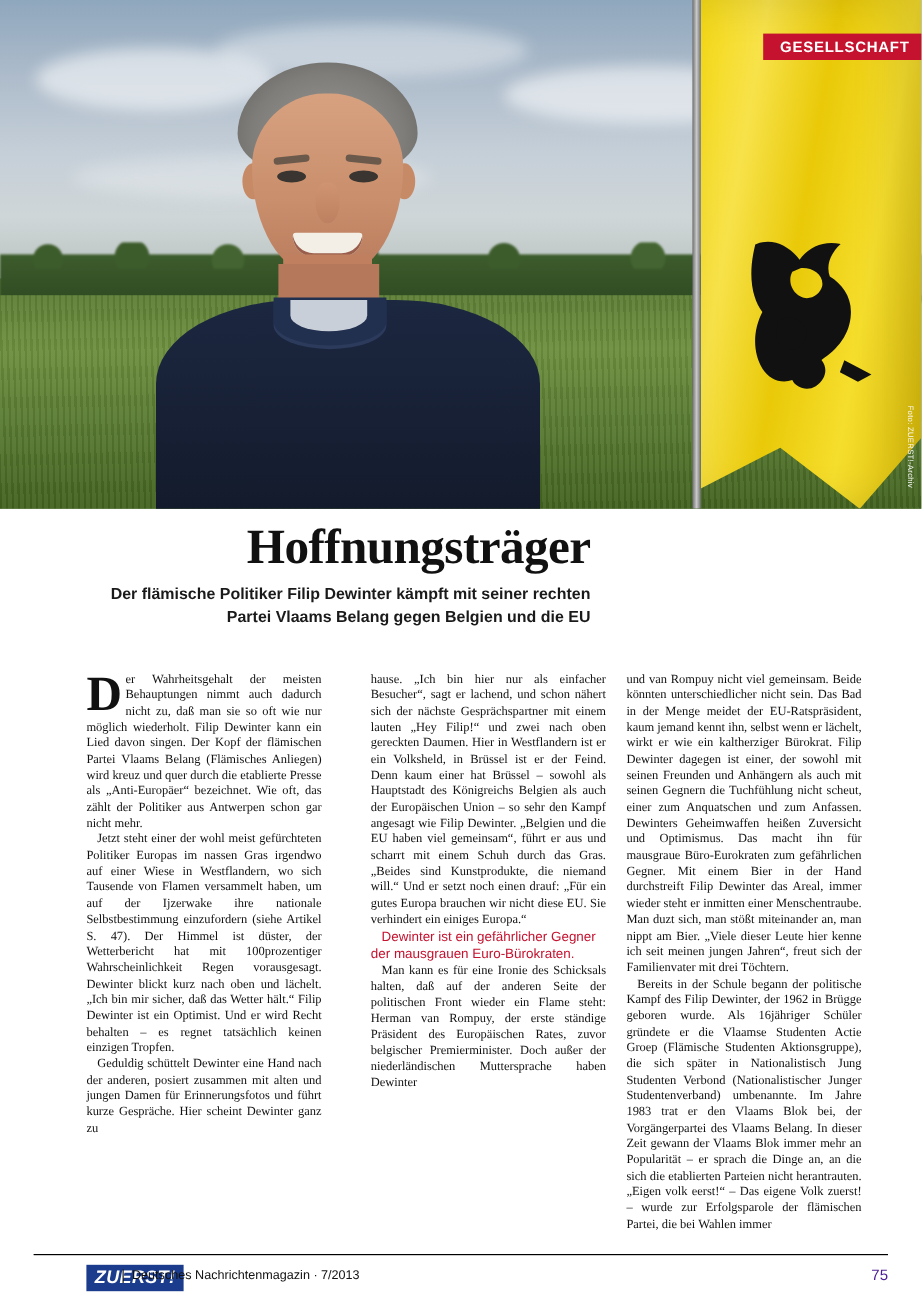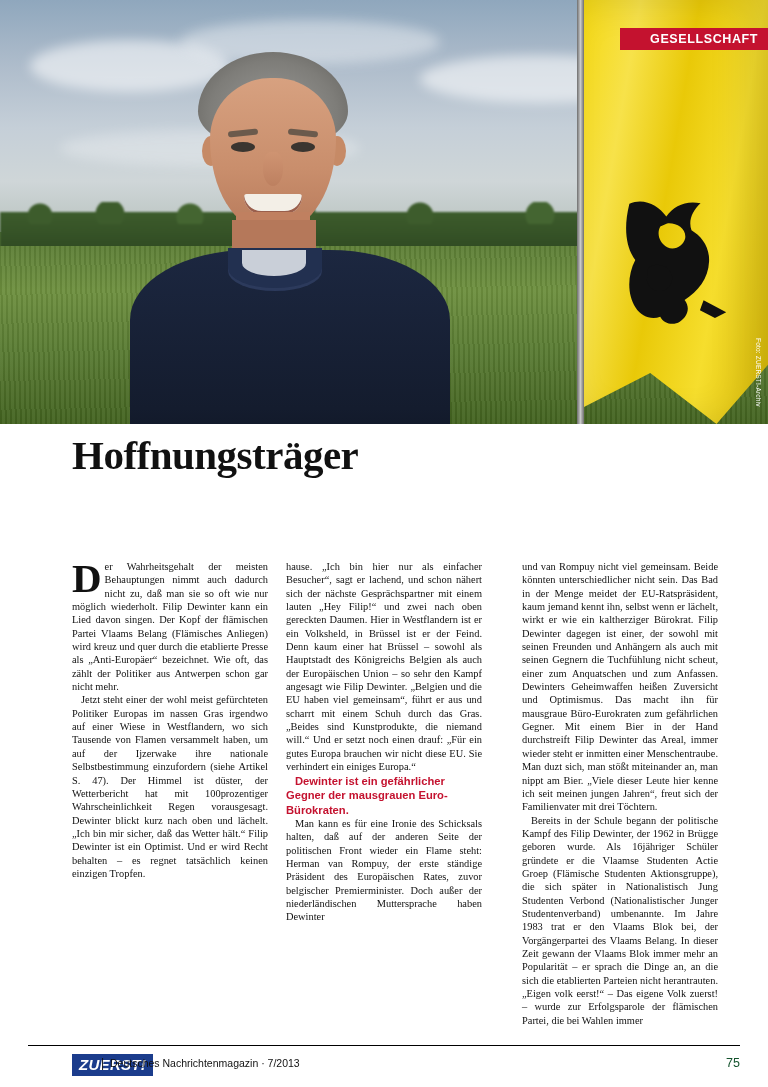--- a/index.html
+++ b/index.html
@@ -191,37 +191,38 @@
     letter-spacing: .2px;
     opacity: .95;
   }
 
   
   .section-tag {
     position: absolute;
     right: 0;
     top: 28px;
     height: 22px;
-    padding: 0 10px 0 30px;
+    padding: 0 10px 0 14px;
     background: #c4122f;
     color: #ffffff;
     font-family: "Liberation Sans", sans-serif;
     font-weight: bold;
     font-size: 12.5px;
     letter-spacing: .6px;
     line-height: 22px;
     text-align: right;
   }
 
   
   .article {
     position: absolute;
     left: 72px;
     top: 432px;
     width: 650px;
+    text-align: right;
   }
   .headline {
     font-family: "Liberation Serif", serif;
     font-weight: bold;
     font-size: 41px;
     line-height: 46px;
     color: #111111;
     letter-spacing: -0.5px;
     margin: 0 0 8px 0;
     width: 420px;
@@ -247,41 +248,41 @@
     position: absolute;
     top: 0;
     width: 196px;
     font-size: 10.4px;
     line-height: 13.35px;
     text-align: justify;
     color: #111;
     hyphens: auto;
   }
   .col.c-a { left: 0px; }
-  .col.c-b { left: 214px; }
+  .col.c-b { left: 237px; }
   .col.c-c { left: 450px; }
 
   .col p { margin: 0; text-indent: 9px; }
   .col p.first { text-indent: 0; }
   .col p + p { margin-top: 0px; }
 
   .dropcap {
     float: left;
     font-family: "Liberation Serif", serif;
     font-size: 41px;
     line-height: 33px;
     font-weight: bold;
     padding: 2px 3px 0 0;
     color: #111;
   }
 
   .pullquote {
     font-family: "Liberation Sans", sans-serif;
     color: #c4122f;
-    font-weight: bold;
+    font-weight: normal;
     font-size: 11.2px;
     line-height: 14.5px;
     margin: 11px 0 11px 0;
     text-indent: 0;
     text-align: left;
   }
 
   
   .footer {
     position: absolute;
@@ -327,21 +328,21 @@
     font-family: "Liberation Sans", sans-serif;
     font-size: 12px;
     color: #111;
   }
   .page-number {
     position: absolute;
     right: 28px;
     top: 11px;
     font-family: "Liberation Sans", sans-serif;
     font-size: 12.5px;
-    color: #14532d;
+    color: #4c1d95;
   }
 </style>
 </head>
 <body>
 
 <div class="page">
 
   <div class="photo">
     <div class="sky">
       <div class="cloud c1"></div>
@@ -385,27 +386,29 @@
       </svg>
     </div>
 
     <div class="photo-credit">Foto: ZUERST!-Archiv</div>
   </div>
 
   <div class="section-tag">GESELLSCHAFT</div>
 
   <div class="article">
     <h1 class="headline">Hoffnungsträger</h1>
+    <div class="standfirst">Der flämische Politiker Filip Dewinter kämpft mit seiner rechten Partei Vlaams Belang gegen Belgien und die EU</div>
   </div>
 
   <div class="columns">
 
     <div class="col c-a">
       <p class="first"><span class="dropcap">D</span><span>er Wahrheitsgehalt der meisten Behauptungen nimmt auch dadurch nicht zu, daß man sie so oft wie nur möglich wiederholt. Filip Dewinter kann ein Lied davon singen. Der Kopf der flämischen Partei Vlaams Belang (Flämisches Anliegen) wird kreuz und quer durch die etablierte Presse als „Anti-Europäer“ bezeichnet. Wie oft, das zählt der Politiker aus Antwerpen schon gar nicht mehr.</span></p>
       <p>Jetzt steht einer der wohl meist gefürchteten Politiker Europas im nassen Gras irgendwo auf einer Wiese in Westflandern, wo sich Tausende von Flamen versammelt haben, um auf der Ijzerwake ihre nationale Selbstbestimmung einzufordern (siehe Artikel S. 47). Der Himmel ist düster, der Wetterbericht hat mit 100prozentiger Wahrscheinlichkeit Regen vorausgesagt. Dewinter blickt kurz nach oben und lächelt. „Ich bin mir sicher, daß das Wetter hält.“ Filip Dewinter ist ein Optimist. Und er wird Recht behalten – es regnet tatsächlich keinen einzigen Tropfen.</p>
+      <p>Geduldig schüttelt Dewinter eine Hand nach der anderen, posiert zusammen mit alten und jungen Damen für Erinnerungsfotos und führt kurze Gespräche. Hier scheint Dewinter ganz zu</p>
     </div>
 
     <div class="col c-b">
       <p class="first">hause. „Ich bin hier nur als einfacher Besucher“, sagt er lachend, und schon nähert sich der nächste Gesprächspartner mit einem lauten „Hey Filip!“ und zwei nach oben gereckten Daumen. Hier in Westflandern ist er ein Volksheld, in Brüssel ist er der Feind. Denn kaum einer hat Brüssel – sowohl als Hauptstadt des Königreichs Belgien als auch der Europäischen Union – so sehr den Kampf angesagt wie Filip Dewinter. „Belgien und die EU haben viel gemeinsam“, führt er aus und scharrt mit einem Schuh durch das Gras. „Beides sind Kunstprodukte, die niemand will.“ Und er setzt noch einen drauf: „Für ein gutes Europa brauchen wir nicht diese EU. Sie verhindert ein einiges Europa.“</p>
       <p class="pullquote">Dewinter ist ein gefährlicher Gegner der mausgrauen Euro-Bürokraten.</p>
       <p>Man kann es für eine Ironie des Schicksals halten, daß auf der anderen Seite der politischen Front wieder ein Flame steht: Herman van Rompuy, der erste ständige Präsident des Europäischen Rates, zuvor belgischer Premierminister. Doch außer der niederländischen Muttersprache haben Dewinter</p>
     </div>
 
     <div class="col c-c">
       <p class="first">und van Rompuy nicht viel gemeinsam. Beide könnten unterschiedlicher nicht sein. Das Bad in der Menge meidet der EU-Ratspräsident, kaum jemand kennt ihn, selbst wenn er lächelt, wirkt er wie ein kaltherziger Bürokrat. Filip Dewinter dagegen ist einer, der sowohl mit seinen Freunden und Anhängern als auch mit seinen Gegnern die Tuchfühlung nicht scheut, einer zum Anquatschen und zum Anfassen. Dewinters Geheimwaffen heißen Zuversicht und Optimismus. Das macht ihn für mausgraue Büro-Eurokraten zum gefährlichen Gegner. Mit einem Bier in der Hand durchstreift Filip Dewinter das Areal, immer wieder steht er inmitten einer Menschentraube. Man duzt sich, man stößt miteinander an, man nippt am Bier. „Viele dieser Leute hier kenne ich seit meinen jungen Jahren“, freut sich der Familienvater mit drei Töchtern.</p>

